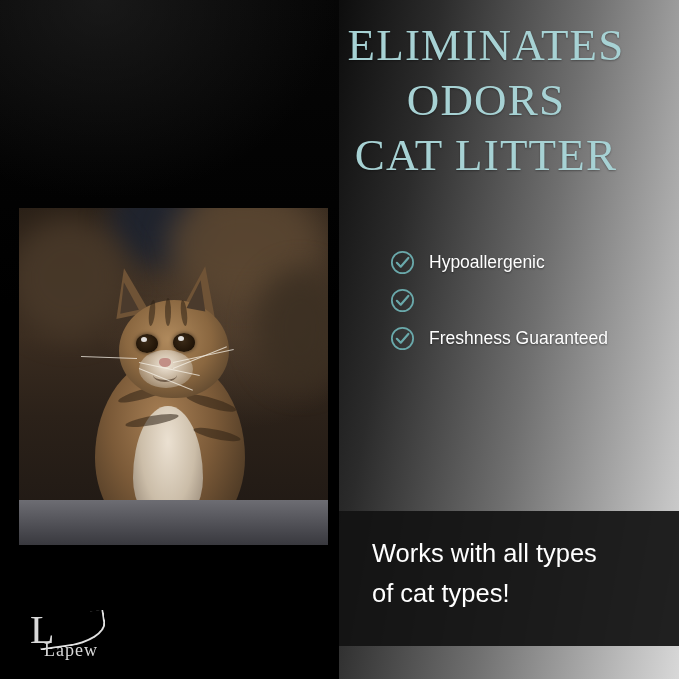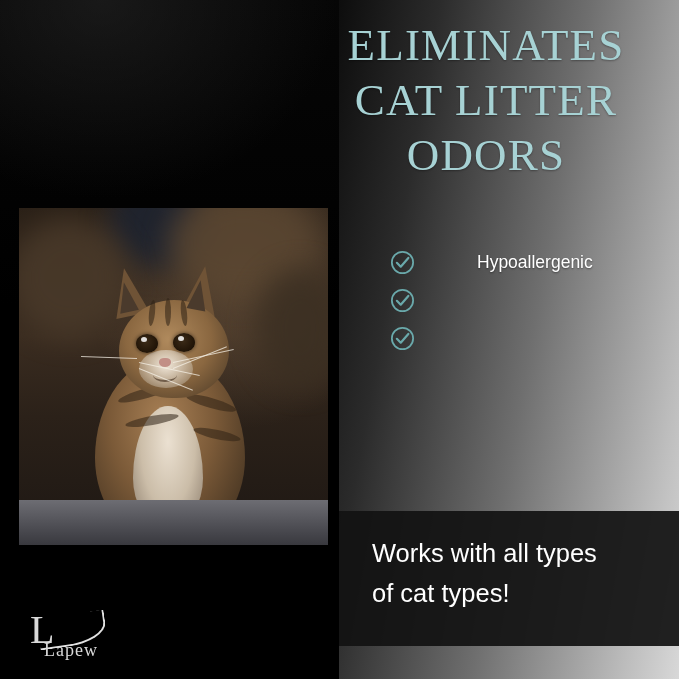--- a/index.html
+++ b/index.html
@@ -106,21 +106,21 @@
     font-size:18px;letter-spacing:1px;color:#d8d8d8;
   }
   .logo .swoosh{
     position:absolute;left:8px;top:2px;width:66px;height:30px;
     border-bottom:2px solid #e2e2e2;border-right:2px solid #e2e2e2;
     border-radius:0 0 60% 0;transform:rotate(-8deg);
   }
 
   
   .bullets{position:absolute;left:390px;top:250px;width:280px;}
-  .bullet{display:flex;align-items:flex-start;margin-bottom:13px;gap:48px;}
+  .bullet{display:flex;align-items:flex-start;margin-bottom:13px;}
   .check{flex:0 0 auto;width:25px;height:25px;margin-right:14px;}
   .check svg{display:block;}
   .btext{
     color:#ffffff;font-size:17.5px;line-height:25px;
     font-family:"Liberation Sans",sans-serif;
     text-shadow:0 1px 2px rgba(0,0,0,.45);
     max-width:230px;
   }
 
   
@@ -141,22 +141,22 @@
 <div class="ad">
 
   <div class="left-panel">
     <div class="left-glow"></div>
   </div>
 
   <div class="right-panel"></div>
 
   <div class="headline">
     <span class="l">ELIMINATES</span>
+    <span class="l">ODORS</span>
     <span class="l">CAT LITTER</span>
-    <span class="l">ODORS</span>
   </div>
 
   <div class="photo">
     <div class="bg"></div>
     <div class="blurobj o4"></div>
     <div class="blurobj o1"></div>
     <div class="blurobj o2"></div>
     <div class="blurobj o3"></div>
 
     <div class="kitten">
@@ -207,20 +207,21 @@
         </svg>
       </span>
     </div>
     <div class="bullet">
       <span class="check">
         <svg width="25" height="25" viewBox="0 0 24 24" fill="none">
           <circle cx="12" cy="12" r="10.2" stroke="#6aa9ab" stroke-width="1.7"></circle>
           <path d="M6.6 12.3 L10.3 16 L17.6 7.6" stroke="#6aa9ab" stroke-width="2.1" stroke-linecap="round" stroke-linejoin="round"></path>
         </svg>
       </span>
+      <span class="btext">Freshness Guaranteed</span>
     </div>
   </div>
 
   <div class="footbox"></div>
   <div class="foottext">
     <span>Works with all types</span>
     <span>of cat types!</span>
   </div>
 
   <div class="logo">

